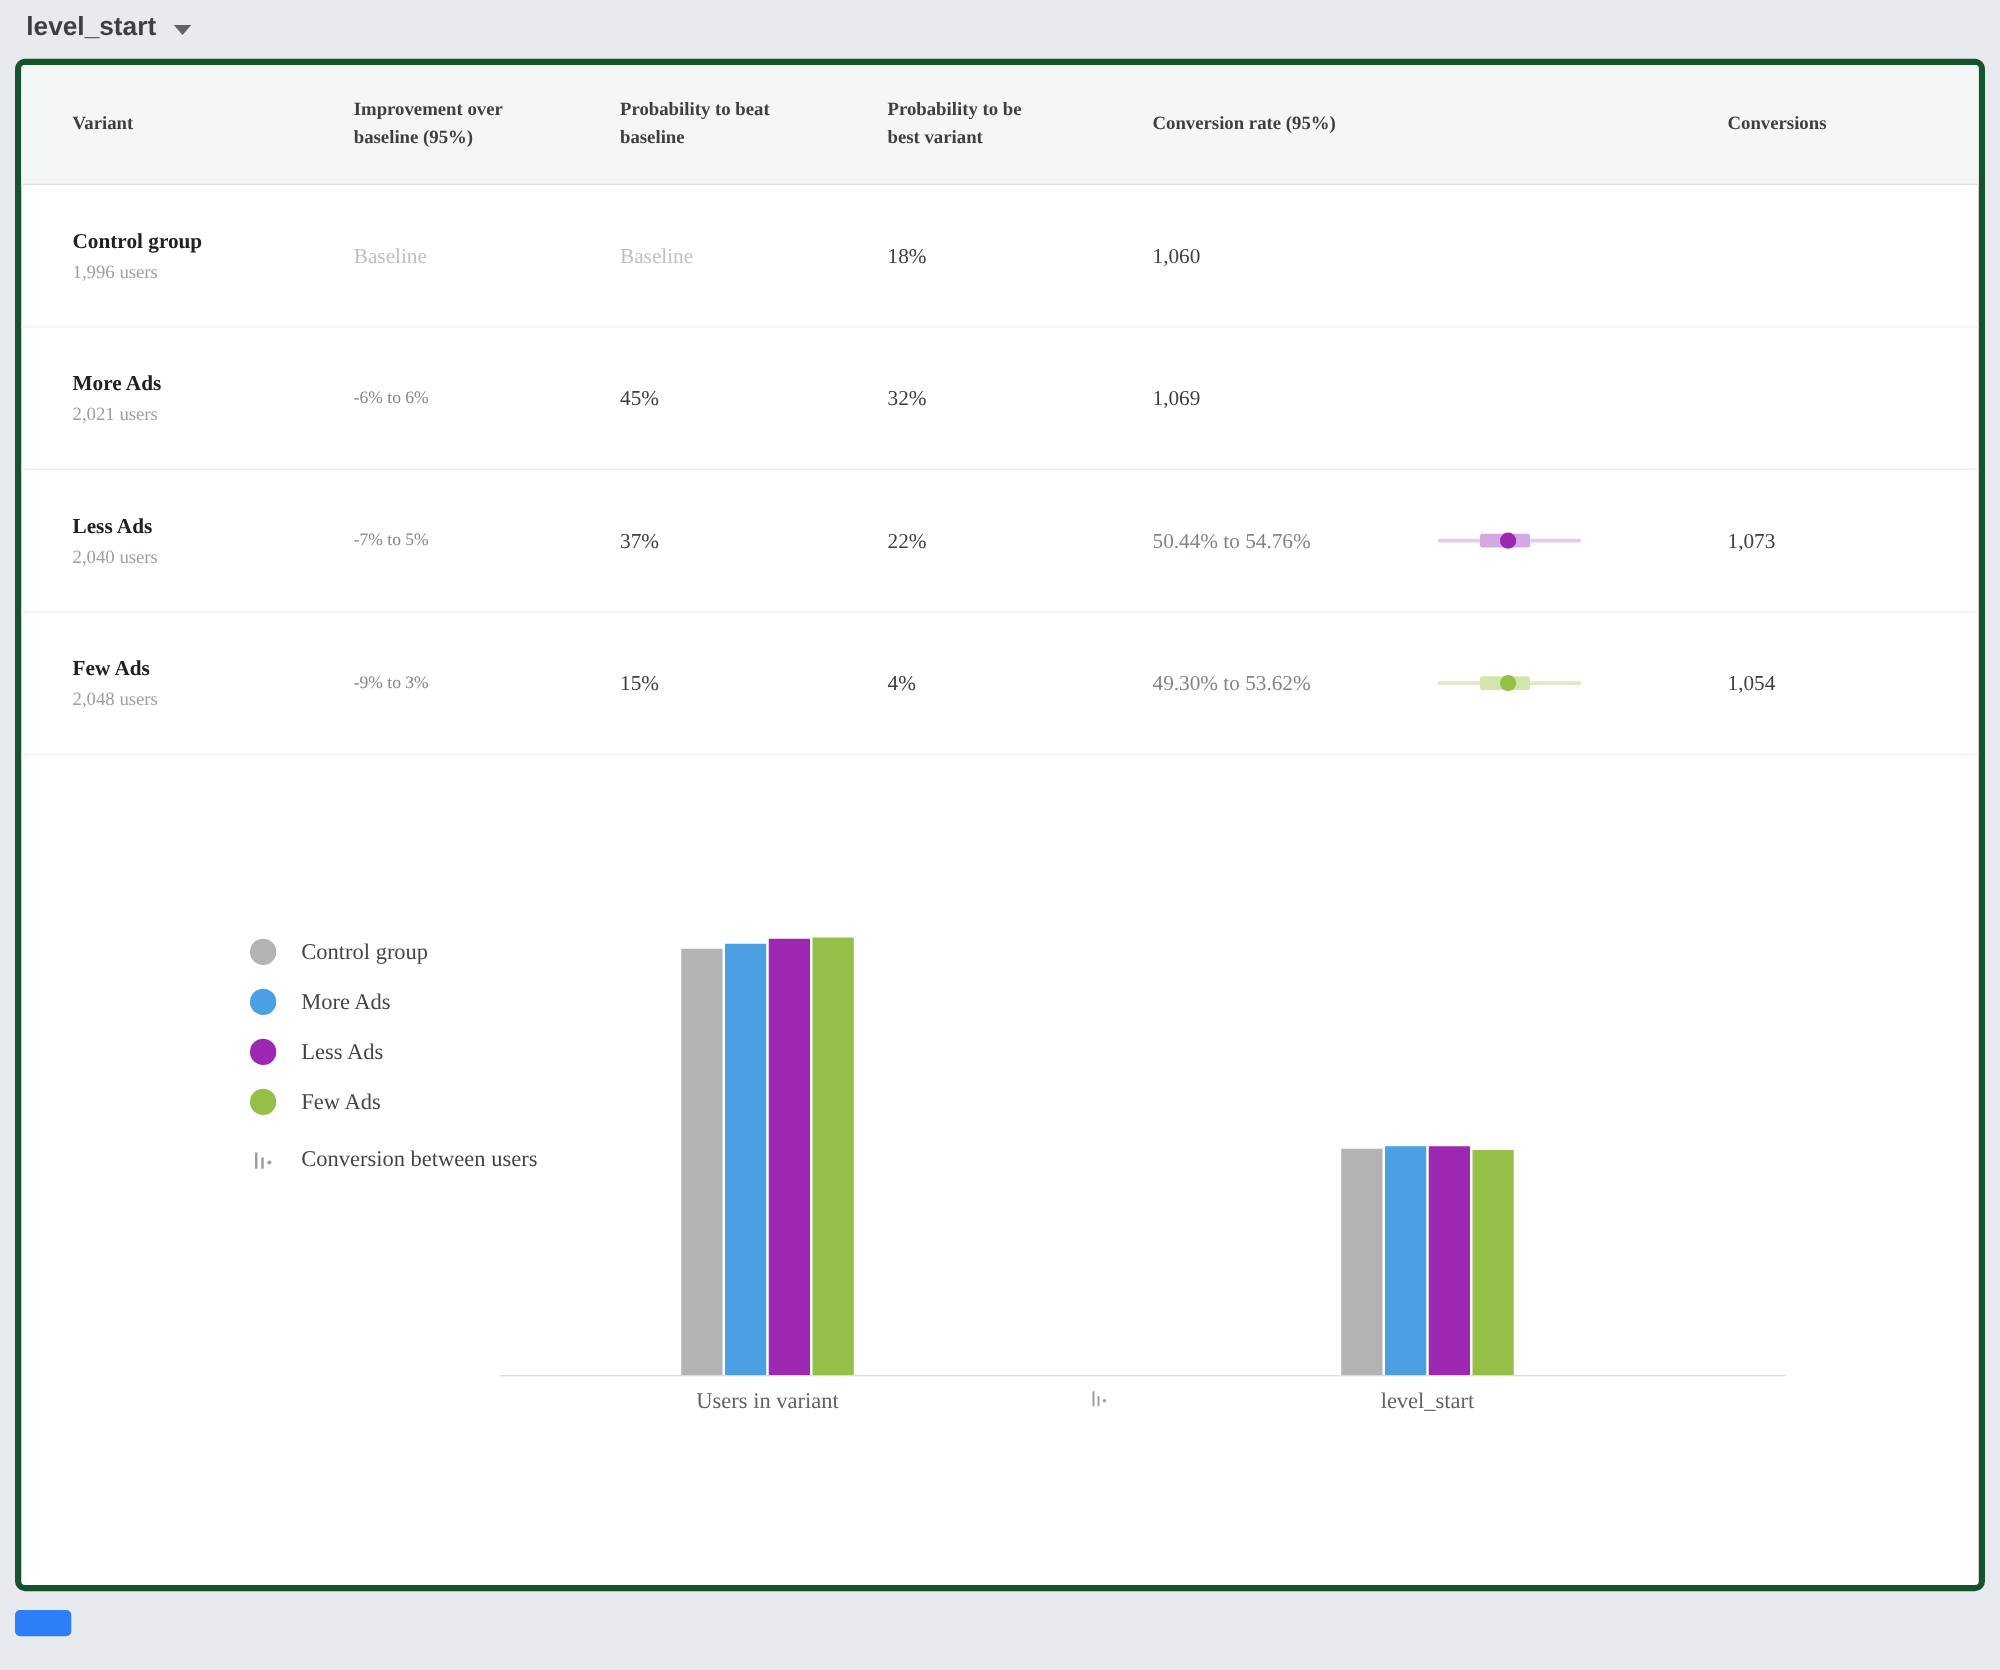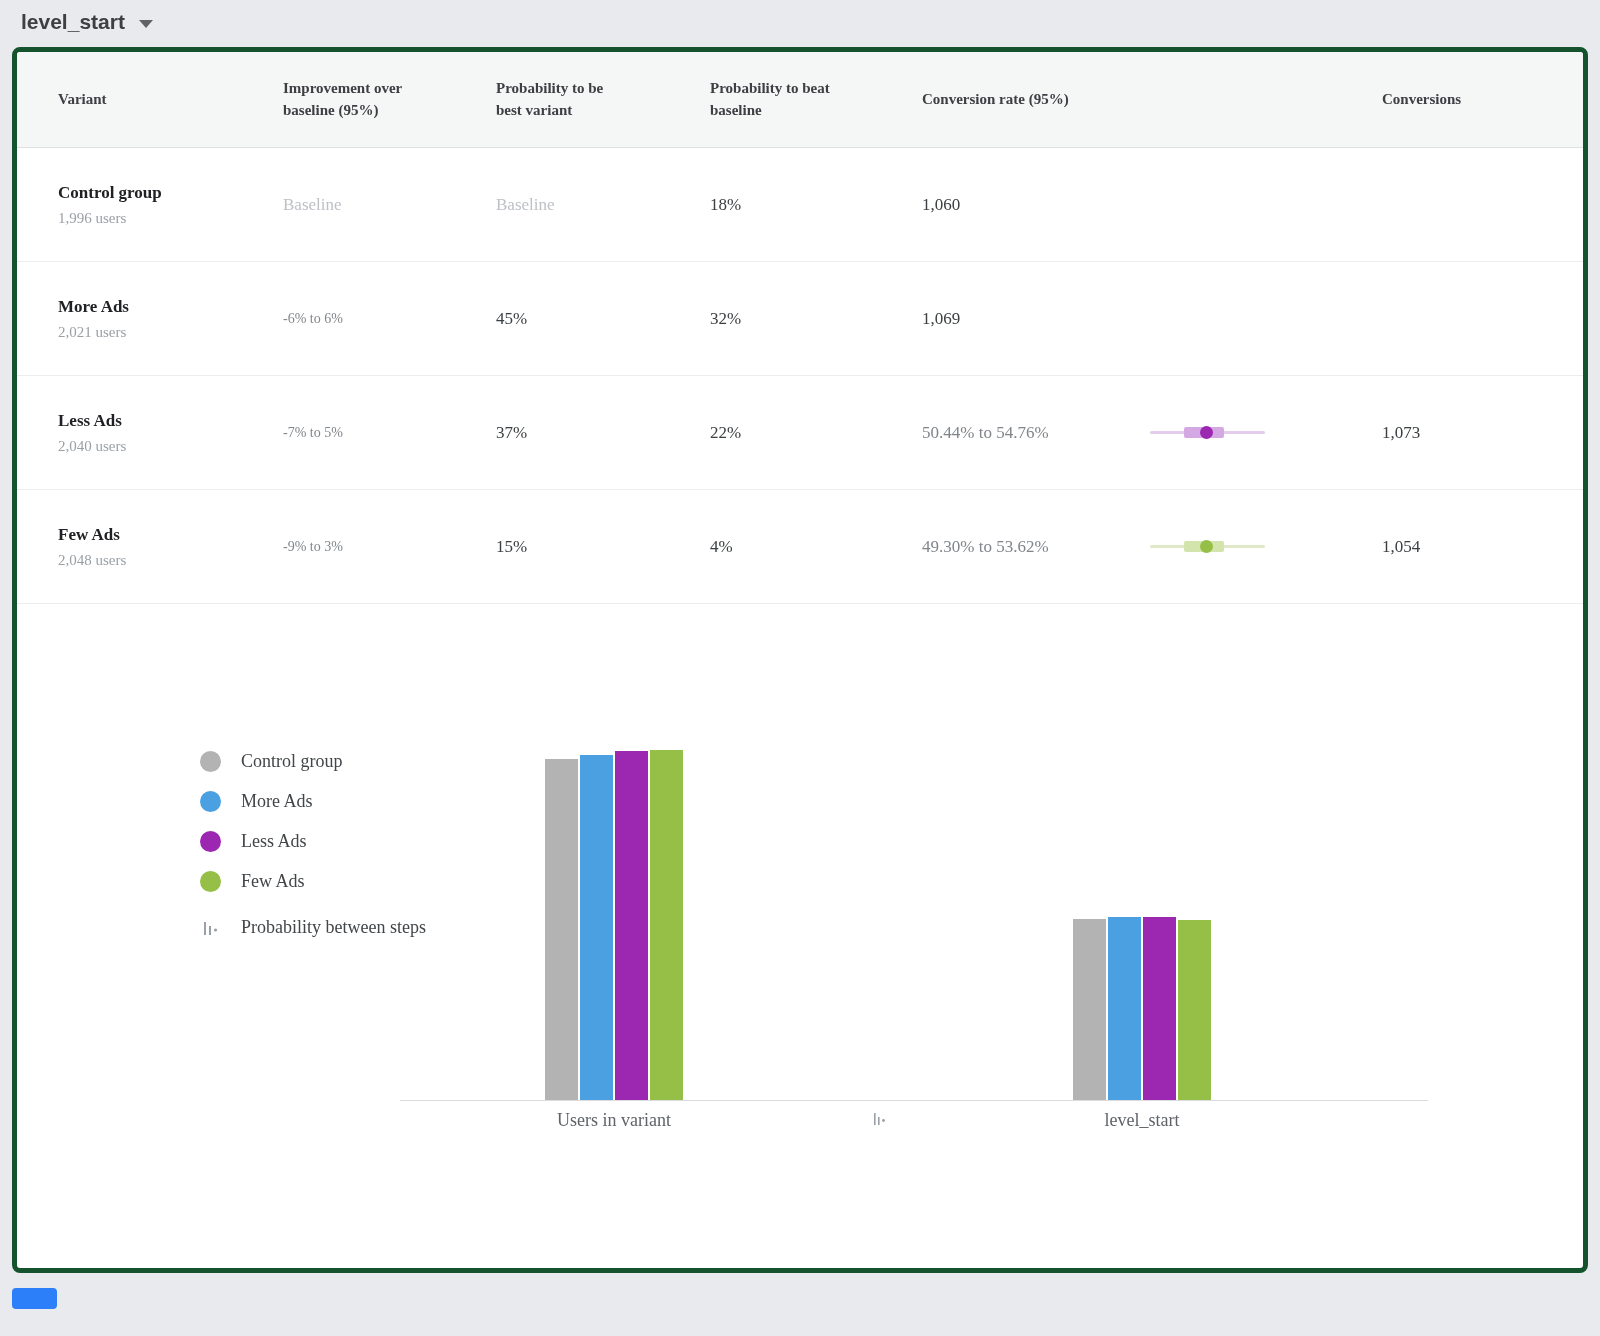--- a/index.html
+++ b/index.html
@@ -87,25 +87,25 @@
 
 <div class="card">
 
   <div class="thead">
     <div class="th">
         <span>Variant</span>
       </div>
     <div class="th w-imp">
         <span>Improvement over baseline (95%)</span>
       </div>
+    <div class="th w-beat">
+        <span>Probability to beat baseline</span>
+      </div>
     <div class="th w-best">
         <span>Probability to be best variant</span>
-      </div>
-    <div class="th w-beat">
-        <span>Probability to beat baseline</span>
       </div>
     <div class="th">
         <span>Conversion rate (95%)</span>
       </div>
     <div class="th">
         <span>Conversions</span>
       </div>
   </div>
 
   <div class="trow" style="--iv-line: #d9d9d9; --iv-band: #d2d2d2; --iv-dot: #666666;">
@@ -187,21 +187,21 @@
         <span class="legend-label">Few Ads</span>
       </div>
       <div class="legend-item steps">
         <span class="legend-icon">
           <svg width="16" height="18" viewBox="0 0 16 18">
             <rect x="1" y="3" width="2" height="13" fill="#9aa0a6"></rect>
             <rect x="6" y="7" width="2" height="9" fill="#9aa0a6"></rect>
             <circle cx="12.5" cy="11" r="1.6" fill="#9aa0a6"></circle>
           </svg>
         </span>
-        <span class="legend-label">Probability between steps</span>
+        <span class="legend-label">Conversion between users</span>
       </div>
     </div>
 
     <div class="axis-line"></div>
 
     <div class="bar-group" style="left:528px">
         <div class="bar" style="height: 341px; background: rgb(179, 179, 179);"></div>
         <div class="bar" style="height: 345px; background: rgb(75, 160, 225);"></div>
         <div class="bar" style="height: 349px; background: rgb(156, 39, 176);"></div>
         <div class="bar" style="height: 350px; background: rgb(149, 191, 71);"></div>

